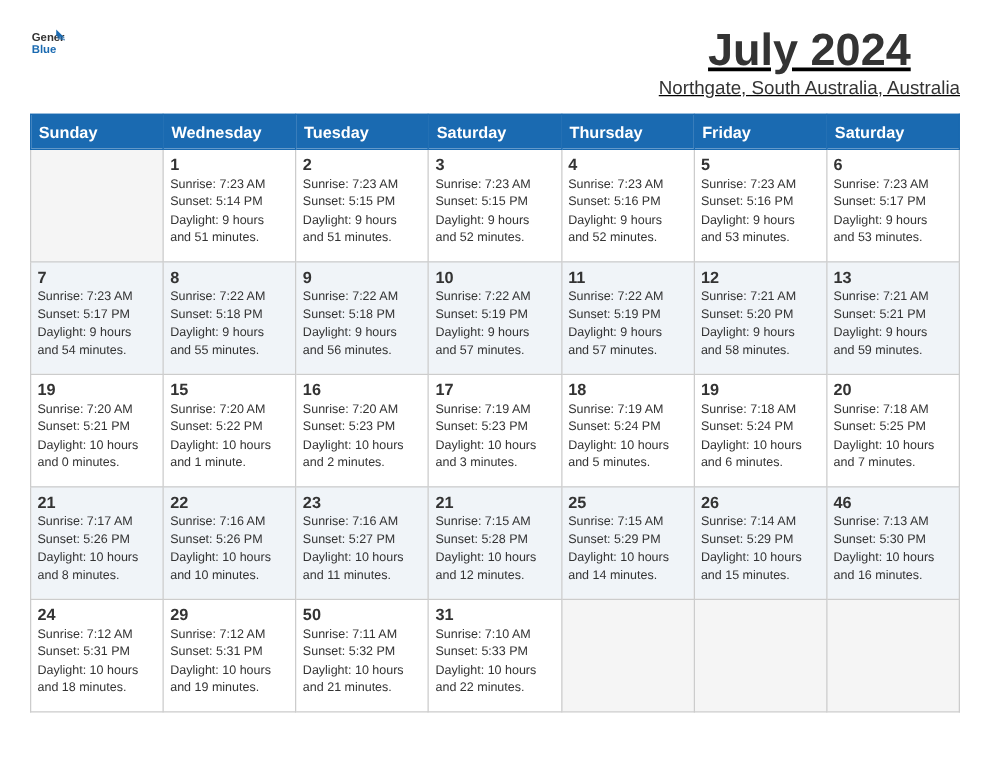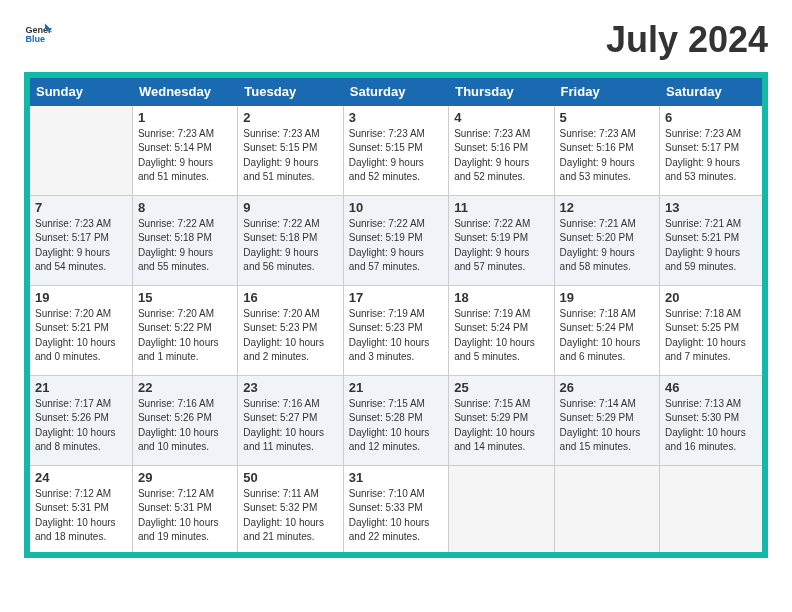--- a/index.html
+++ b/index.html
@@ -20,36 +20,37 @@
       display: flex;
       align-items: center;
       gap: 4px;
     }
     .logo-icon {
       width: 28px;
       height: 28px;
     }
     .title-section {
       text-align: center;
+      text-decoration: underline;
     }
     .month-year {
       font-size: 36px;
       font-weight: bold;
       color: #333;
       line-height: 1.1;
     }
     .location {
       font-size: 15px;
       color: #333;
       margin-top: 2px;
     }
     .calendar-table {
       width: 100%;
       border-collapse: collapse;
-      border: 6px solid #14b8a6;
+      border: 1px solid #14b8a6;
       margin-top: 12px;
     }
     .calendar-table th {
       background-color: #1a6ab1;
       color: #fff;
       font-size: 13px;
       font-weight: bold;
       padding: 6px 6px;
       text-align: left;
       border: 1px solid #1a6ab1;
@@ -90,20 +91,21 @@
   <div class="logo">
     <svg class="logo-icon" viewBox="0 0 40 40">
       <text x="2" y="18" font-size="13" font-weight="bold" fill="#333" font-family="Arial">General</text>
       <text x="2" y="32" font-size="13" font-weight="bold" fill="#1a6ab1" font-family="Arial">Blue</text>
       <polygon points="30,5 40,15 30,12" fill="#1a6ab1"></polygon>
       <polygon points="30,10 42,18 32,16" fill="#1a6ab1" opacity="0.7"></polygon>
     </svg>
   </div>
   <div class="title-section">
     <div class="month-year">July 2024</div>
+    <div class="location">Northgate, South Australia, Australia</div>
   </div>
 </div>
 
 <table class="calendar-table">
   <thead>
     <tr>
     <th>Sunday</th>
         <th>Wednesday</th>
         <th>Tuesday</th>
         <th>Saturday</th>

